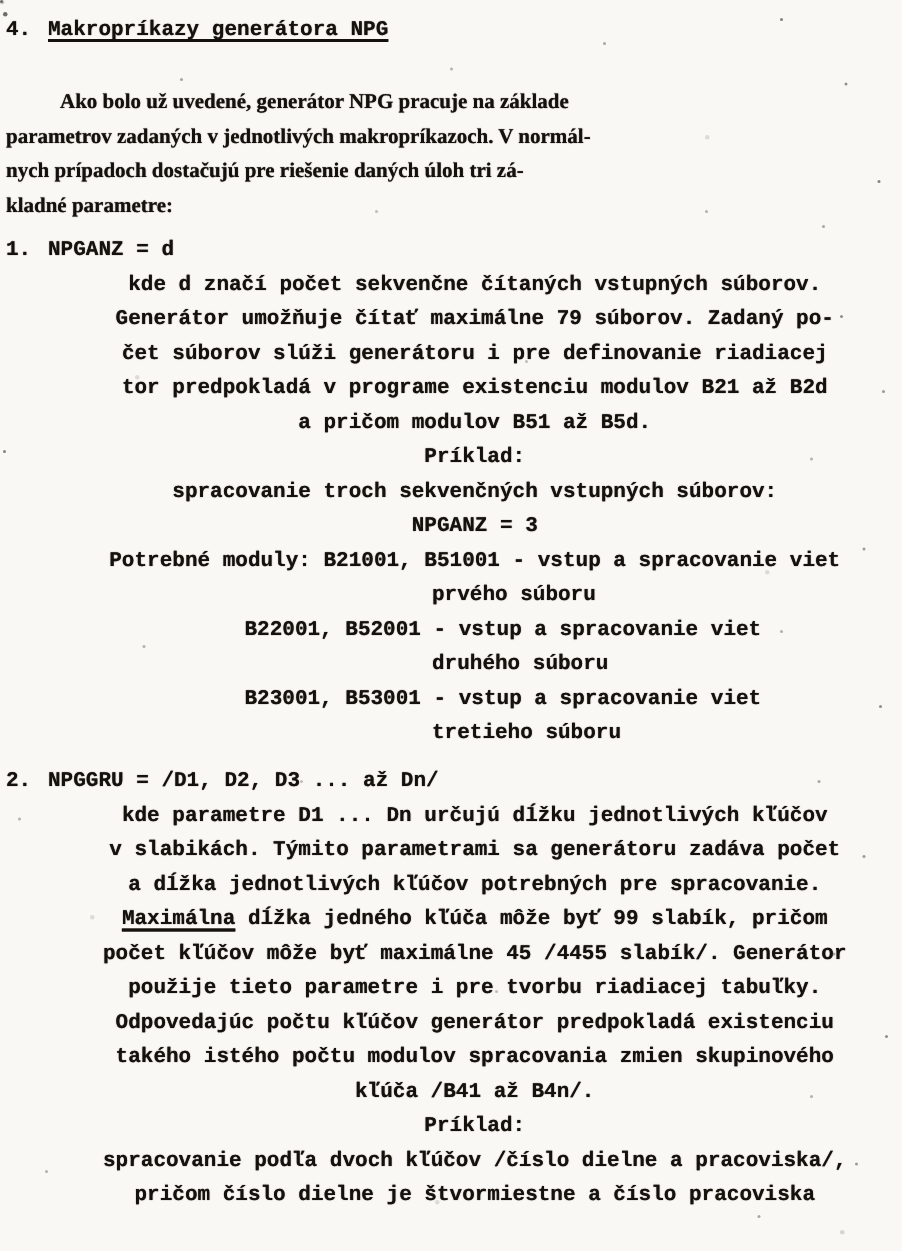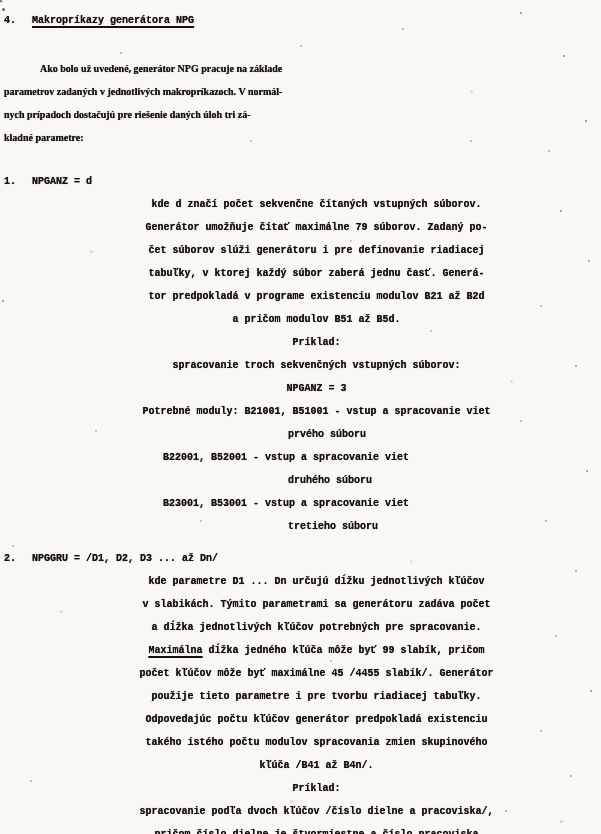--- a/index.html
+++ b/index.html
@@ -8,30 +8,30 @@
     background:
       radial-gradient(ellipse at 30% 20%, rgba(0,0,0,0.015), transparent 60%),
       radial-gradient(ellipse at 80% 70%, rgba(0,0,0,0.02), transparent 55%),
       #f9f8f4;
     font-family:"Liberation Mono","DejaVu Sans Mono",monospace;
     color:var(--ink,#17130e);
   }
   .page{
     position:absolute;inset:0;
     padding:9px 0 0 4px;
-    font-size:10px;font-weight:700;
+    font-size:14px;font-weight:700;
     text-shadow:0 0 0.7px rgba(23,19,14,0.85);
     filter:contrast(1.02);
   }
   .line{height:23px;line-height:23px;white-space:nowrap;}
   .u{text-decoration:underline;text-underline-offset:3px;text-decoration-thickness:1.5px;}
   .num{display:inline-block;width:28px;}
   .intro{margin-top:25px;font-family:Liberation Serif, serif;}
   .intro .first{text-indent:36px;}
-  .item1{margin-top:21px;}
+  .item1{margin-top:7px;}
   .item2{margin-top:9px;}
   .body-line{margin-left:28px;text-align:center;}
   .mod-codes-line{margin-left:159px;}
   .mod-desc2{margin-left:284px;}
   
   .specks::before,.specks::after{
     content:"";position:absolute;top:0;left:0;width:2px;height:2px;border-radius:50%;
   }
   .specks::before{
     background:rgba(20,16,12,.55);
@@ -73,21 +73,20 @@
     <div class="line">kladné parametre:</div>
   </div>
 
   <div class="item1">
     <div class="line">
       <span class="num">1.</span><span>NPGANZ = d</span>
     </div>
     <div class="line body-line">kde d značí počet sekvenčne čítaných vstupných súborov.</div>
     <div class="line body-line">Generátor umožňuje čítať maximálne 79 súborov. Zadaný po-</div>
     <div class="line body-line">čet súborov slúži generátoru i pre definovanie riadiacej</div>
-    <div class="line body-line">tabuľky, v ktorej každý súbor zaberá jednu časť. Generá-</div>
     <div class="line body-line">tor predpokladá v programe existenciu modulov B21 až B2d</div>
     <div class="line body-line">a pričom modulov B51 až B5d.</div>
     <div class="line body-line">Príklad:</div>
     <div class="line body-line">spracovanie troch sekvenčných vstupných súborov:</div>
     <div class="line body-line">NPGANZ = 3</div>
 
     <div class="line body-line">
       <span>Potrebné moduly:</span>
       <span>B21001, B51001</span>
       <span>- vstup a spracovanie viet</span>

